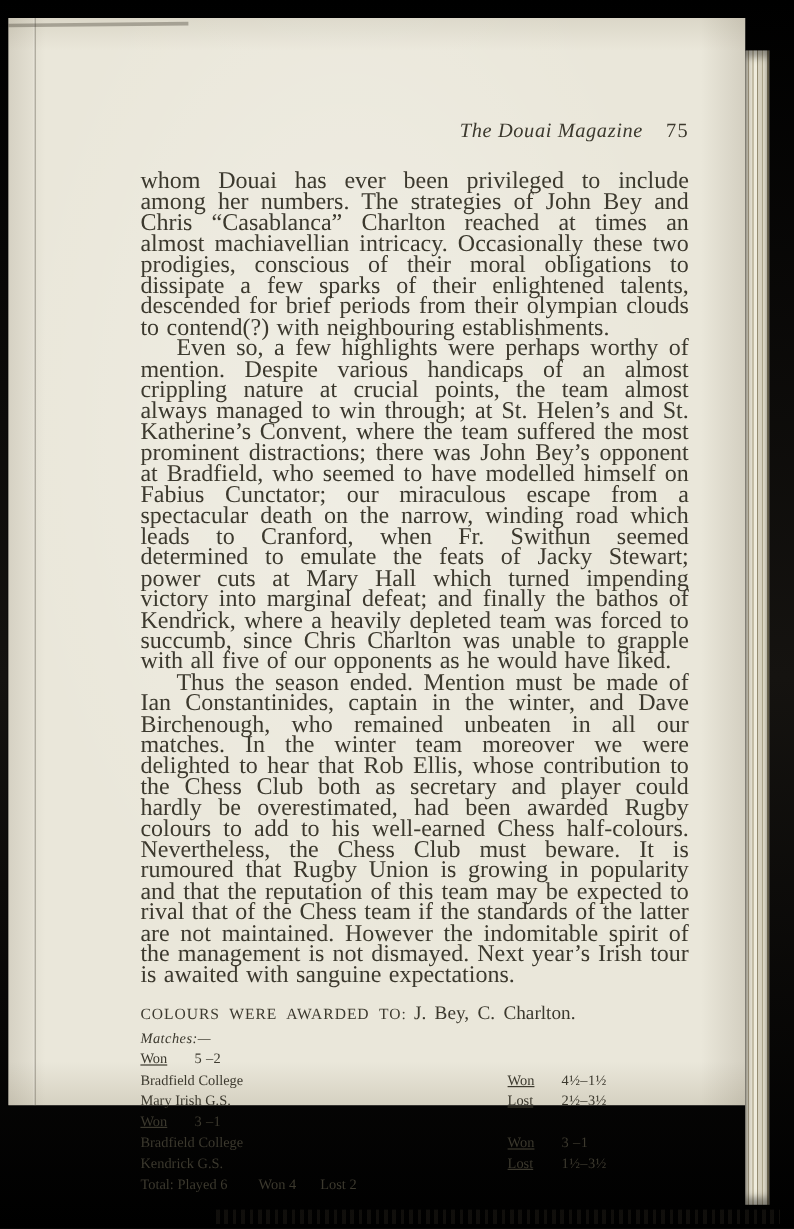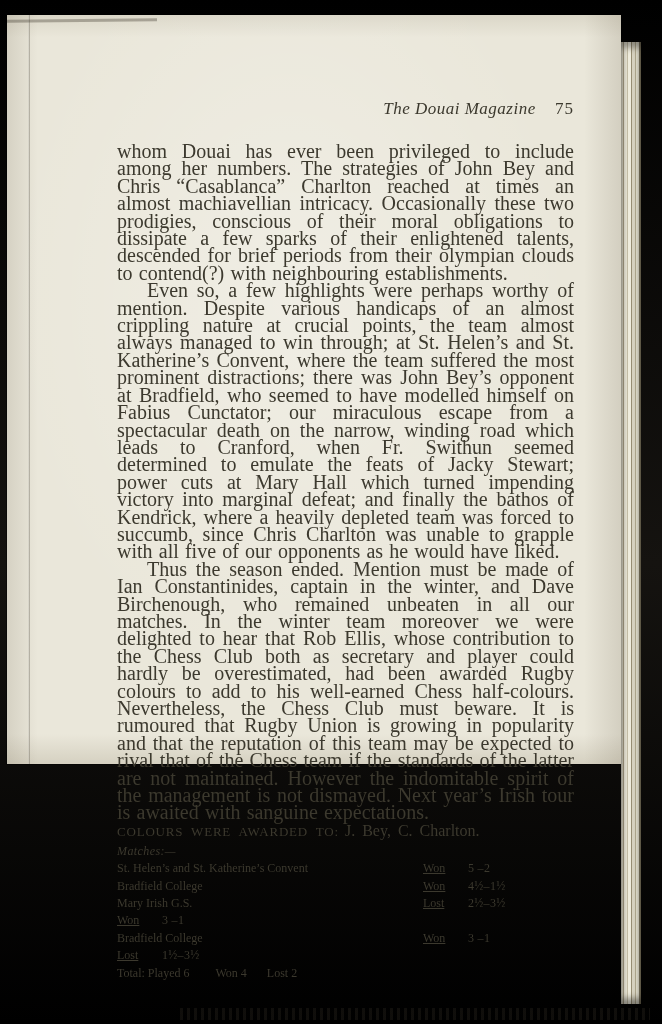--- a/index.html
+++ b/index.html
@@ -24,21 +24,21 @@
     left: 180px; bottom: 4px; width: 470px; height: 12px;
     background: repeating-linear-gradient(90deg,
       rgba(90,80,65,0.35) 0 3px, rgba(0,0,0,0) 3px 7px);
     opacity: .5;
   }
   .page {
     position: absolute;
     left: 7px;
     top: 15px;
     width: 614px;
-    height: 749px;
+    height: 906px;
     background:
       radial-gradient(ellipse at 46% 38%, rgba(255,255,255,0.28) 0%, rgba(255,255,255,0) 60%),
       linear-gradient(90deg, rgba(120,110,90,0.18) 0%, rgba(120,110,90,0) 5%, rgba(120,110,90,0) 94%, rgba(120,110,90,0.20) 100%),
       linear-gradient(180deg, rgba(140,130,105,0.16) 0%, rgba(140,130,105,0) 3%, rgba(140,130,105,0) 96%, rgba(140,130,105,0.22) 100%),
       var(--page-bg, #eae7da);
     box-shadow: 0 0 0 1px rgba(0,0,0,0.35);
   }
   
   .gutter-line {
     position: absolute;
@@ -77,20 +77,21 @@
   .page-num { margin-left: 15px; letter-spacing: 1px; }
   .body-text { font-size: 20px; line-height: 17.4px; }
   .para {
     margin: 0;
     text-align: justify;
     text-indent: 30px;
     word-spacing: 1.2px;
   }
   .para.no-indent { text-indent: 0; }
   .colours-line {
+    margin-top: 14px;
     font-size: 16px;
     white-space: nowrap;
   }
   .caps-label {
     font-size: 13px;
     letter-spacing: 0.8px;
     word-spacing: 4px;
   }
   .colours-names { margin-left: 6px; word-spacing: 3px; }
   .matches { margin-top: 3px; font-size: 12px; line-height: 17.4px; }
@@ -127,21 +128,20 @@
       </div>
 
       <div class="colours-line">
         <span class="caps-label">COLOURS WERE AWARDED TO:</span><span class="colours-names">J. Bey, C. Charlton.</span>
       </div>
 
       <div class="matches">
         <div class="matches-heading">Matches:—</div>
 
         <div class="match-row">
-          <span class="col-opponent">St. Helen’s and St. Katherine’s Convent</span>
           <span class="col-result">Won</span>
           <span class="col-score">5 –2</span>
         </div>
         <div class="match-row">
           <span class="col-opponent">Bradfield College</span>
           <span class="col-result">Won</span>
           <span class="col-score">4½–1½</span>
         </div>
         <div class="match-row">
           <span class="col-opponent">Mary Irish G.S.</span>
@@ -151,20 +151,21 @@
         <div class="match-row">
           <span class="col-result">Won</span>
           <span class="col-score">3 –1</span>
         </div>
         <div class="match-row">
           <span class="col-opponent">Bradfield College</span>
           <span class="col-result">Won</span>
           <span class="col-score">3 –1</span>
         </div>
         <div class="match-row">
+          <span class="col-opponent">Kendrick G.S.</span>
           <span class="col-result">Lost</span>
           <span class="col-score">1½–3½</span>
         </div>
 
         <div class="total-line">
           <span>Total: Played 6</span><span class="total-won">Won 4</span><span class="total-lost">Lost 2</span>
         </div>
       </div>
 
     </div>

